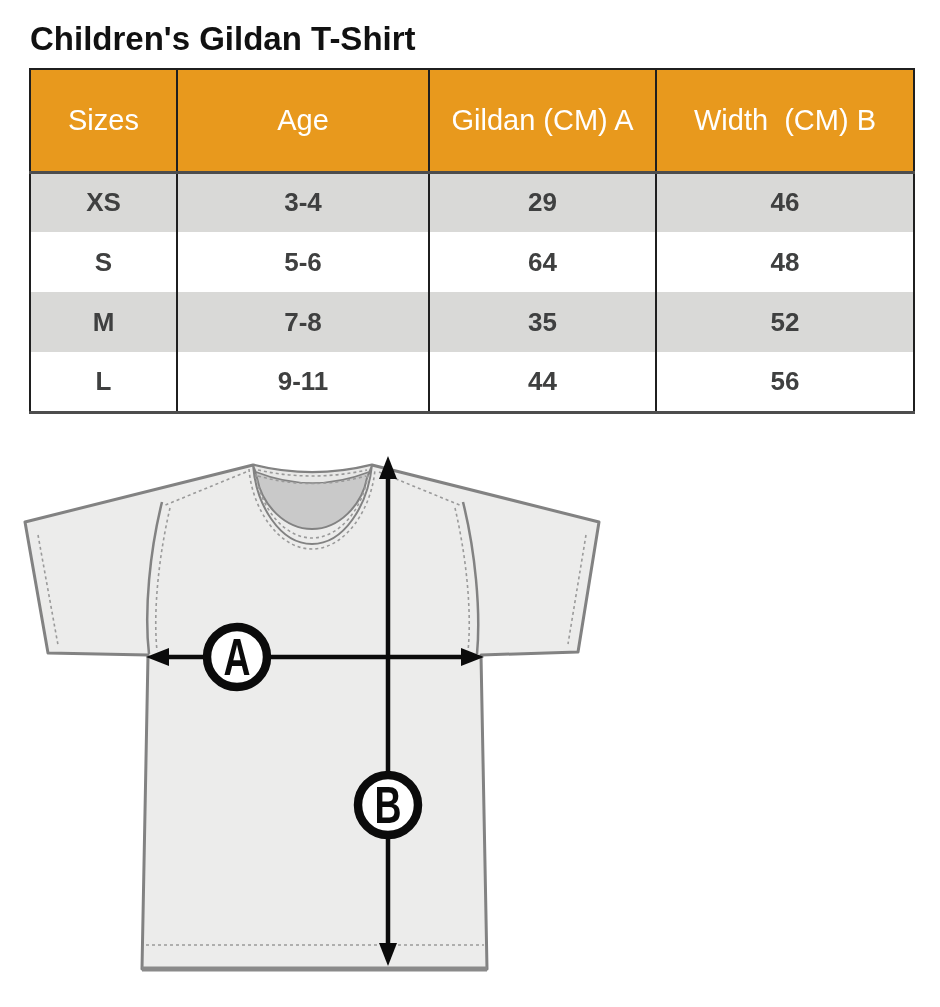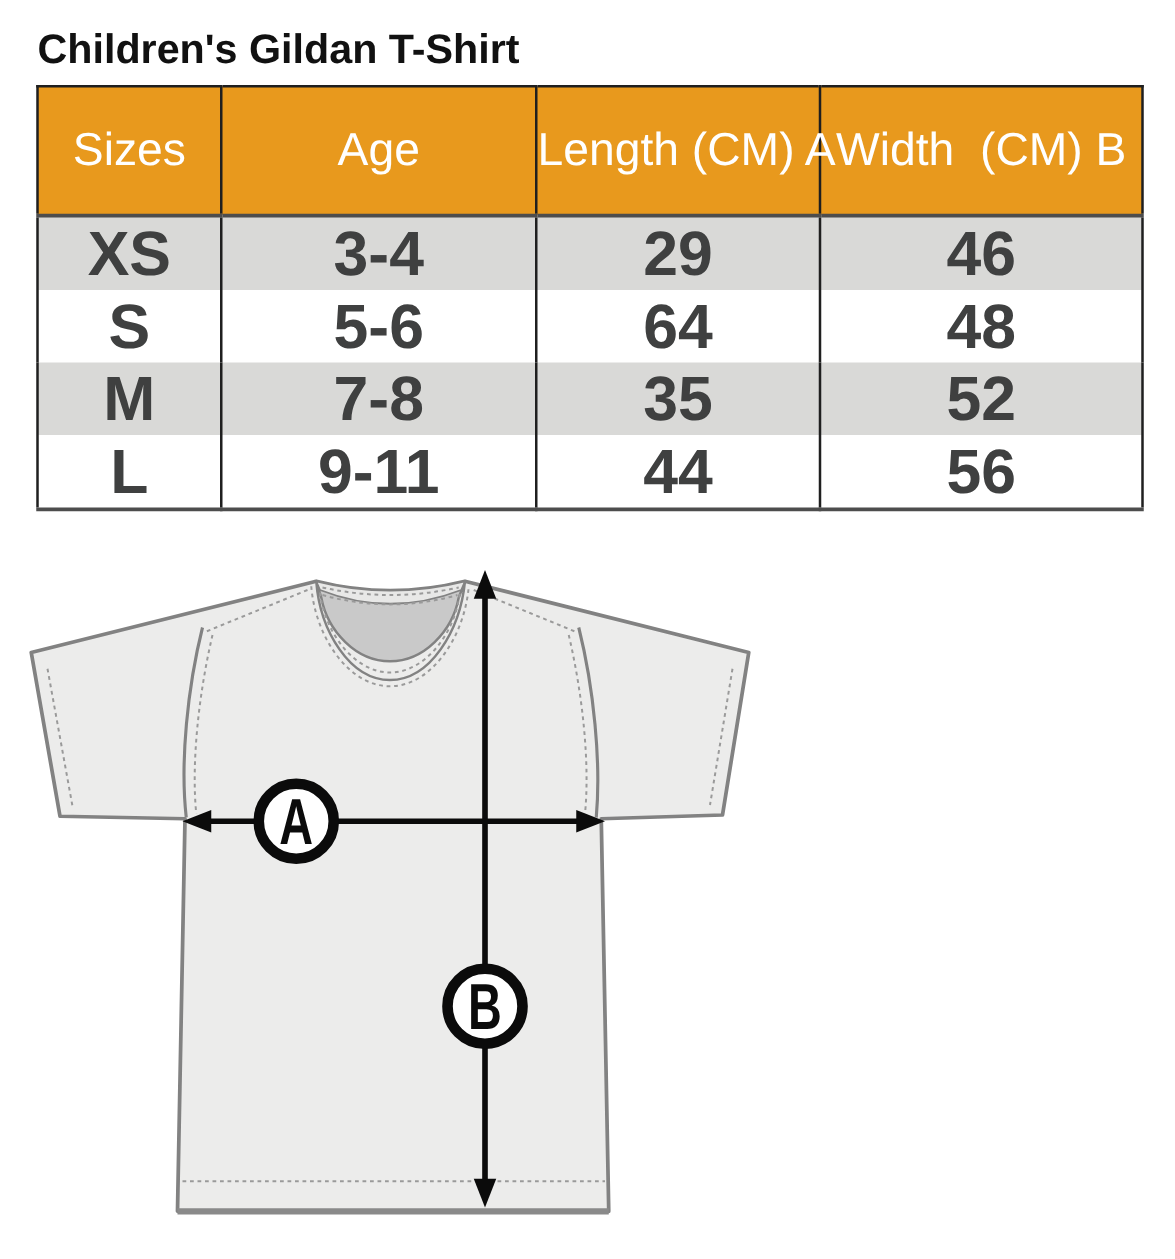--- a/index.html
+++ b/index.html
@@ -32,28 +32,28 @@
     border-collapse:collapse;table-layout:fixed;
     border:2px solid var(--table-border);
     border-bottom:3px solid var(--table-frame);
   }
   .size-table col.c0{width:147px;}
   .size-table col.c1{width:252px;}
   .size-table col.c2{width:227px;}
   .size-table col.c3{width:258px;}
   .size-table th{
     height:103px;background:var(--header-bg);color:var(--header-text);
-    font-size:37px;font-weight:normal;text-align:center;vertical-align:middle;
+    font-size:29px;font-weight:normal;text-align:center;vertical-align:middle;
     border-left:2px solid var(--table-border);
     border-bottom:3px solid var(--table-frame);
     white-space:pre;
   }
   .size-table td{
-    height:44px;text-align:center;vertical-align:middle;
-    font-size:50px;font-weight:bold;color:var(--cell-text);
+    height:60px;text-align:center;vertical-align:middle;
+    font-size:26px;font-weight:bold;color:var(--cell-text);
     border-left:2px solid var(--table-border);
   }
   .size-table th:first-child,.size-table td:first-child{border-left:none;}
   .size-table tbody tr:nth-child(odd){background:var(--row-alt-bg);}
   .size-table tbody tr:nth-child(even){background:var(--row-bg);}
 
   .shirt-diagram{position:absolute;left:0;top:450px;width:940px;height:557px;}
 
   .shirt-body{fill:var(--shirt-fill);stroke:var(--shirt-outline);stroke-width:3;stroke-linejoin:round;}
   .neck-open{fill:var(--neck-inner);stroke:none;}
@@ -78,21 +78,21 @@
     <colgroup>
         <col class="c0">
         <col class="c1">
         <col class="c2">
         <col class="c3">
       </colgroup>
     <thead>
       <tr>
         <th>Sizes</th>
         <th>Age</th>
-        <th>Length (CM) A</th>
+        <th>Gildan (CM) A</th>
         <th>Width  (CM) B</th>
       </tr>
     </thead>
     <tbody>
       <tr>
         <td>XS</td>
         <td>3-4</td>
         <td>29</td>
         <td>46</td>
       </tr>

